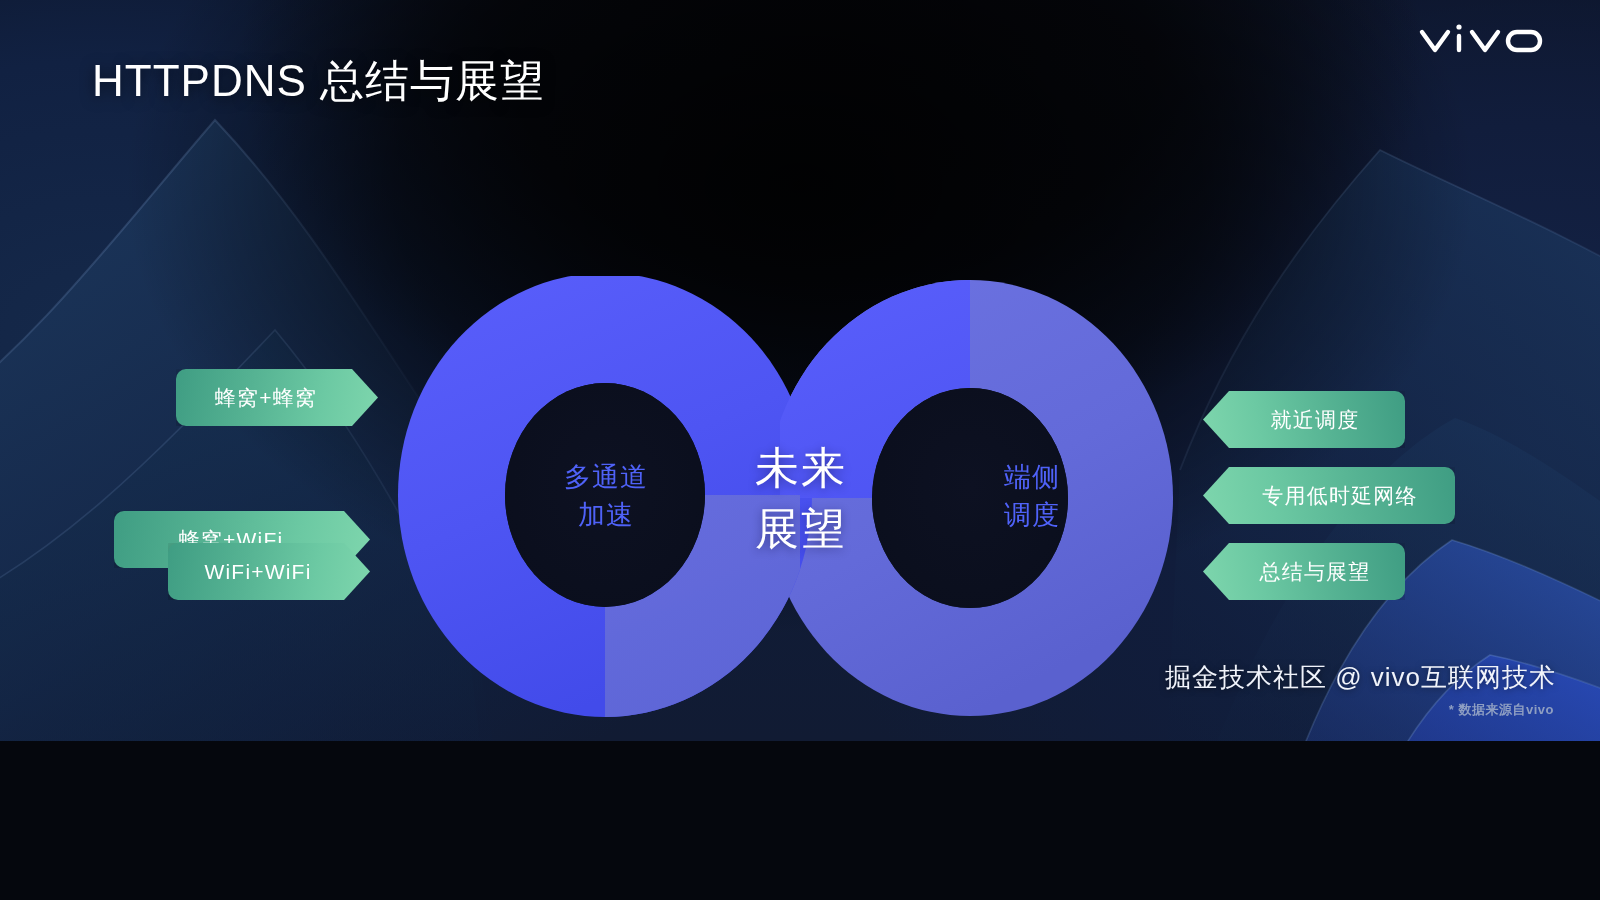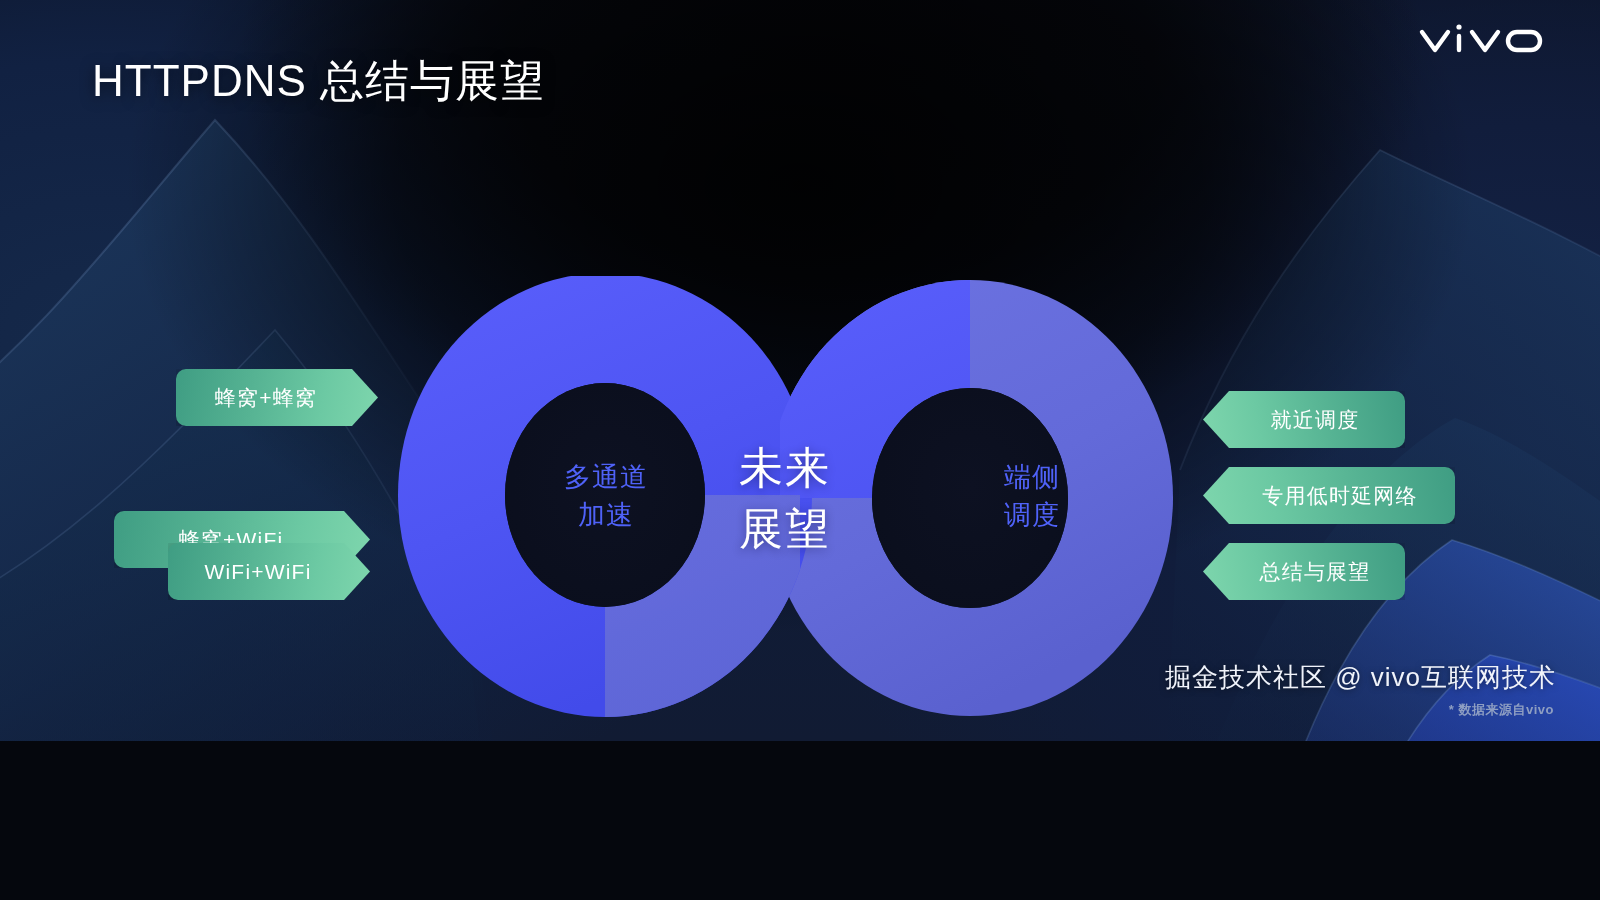--- a/index.html
+++ b/index.html
@@ -85,21 +85,21 @@
     line-height: 1.42;
     letter-spacing: 1px;
     white-space: nowrap;
     pointer-events: none;
   }
   .ring-label.left  { left: 516px; top: 458px; width: 180px; }
   .ring-label.right { left: 880px; top: 458px; width: 180px; text-align: right; }
 
   .center-label {
     position: absolute;
-    left: 700px;
+    left: 716px;
     top: 438px;
     width: 170px;
     text-align: center;
     color: #ffffff;
     font-size: 44px;
     line-height: 1.38;
     letter-spacing: 2px;
     white-space: nowrap;
     text-shadow: 0 2px 10px rgba(10,12,50,0.45);
     pointer-events: none;

